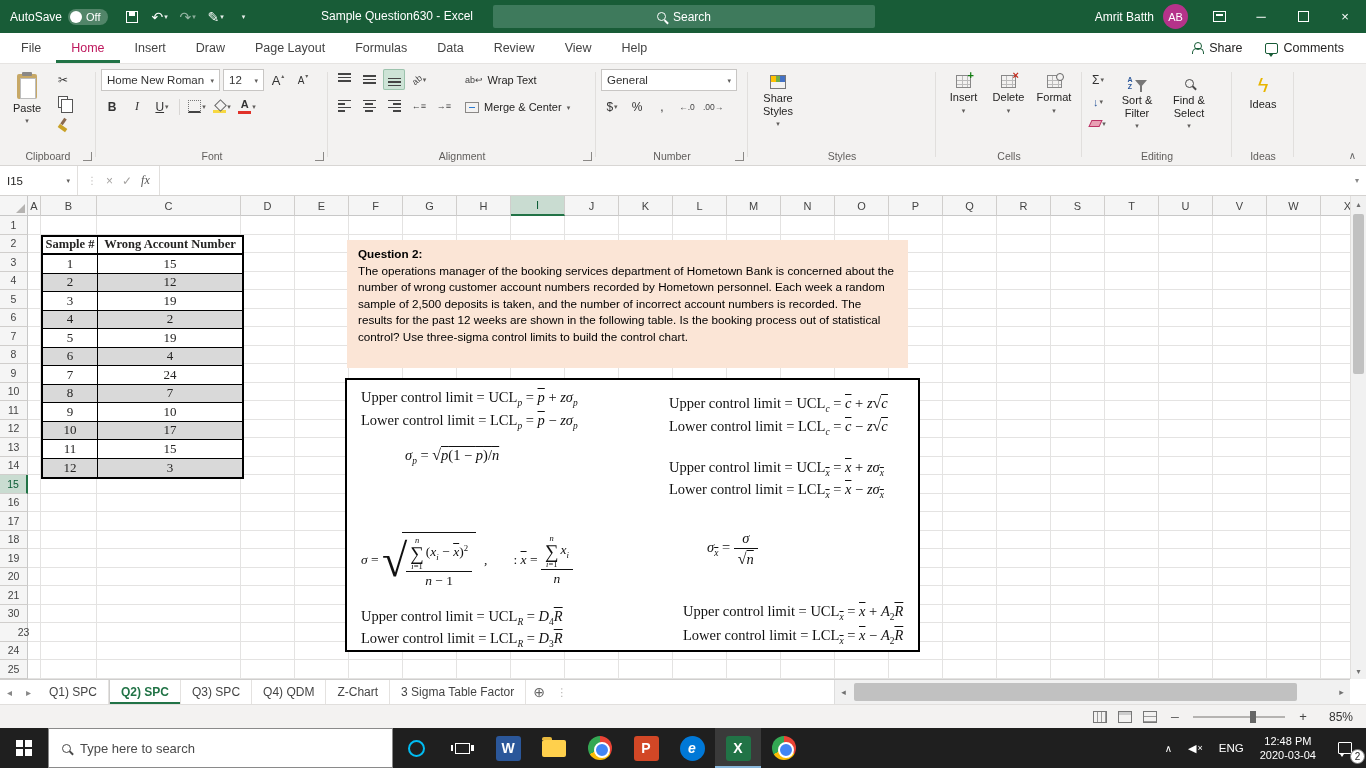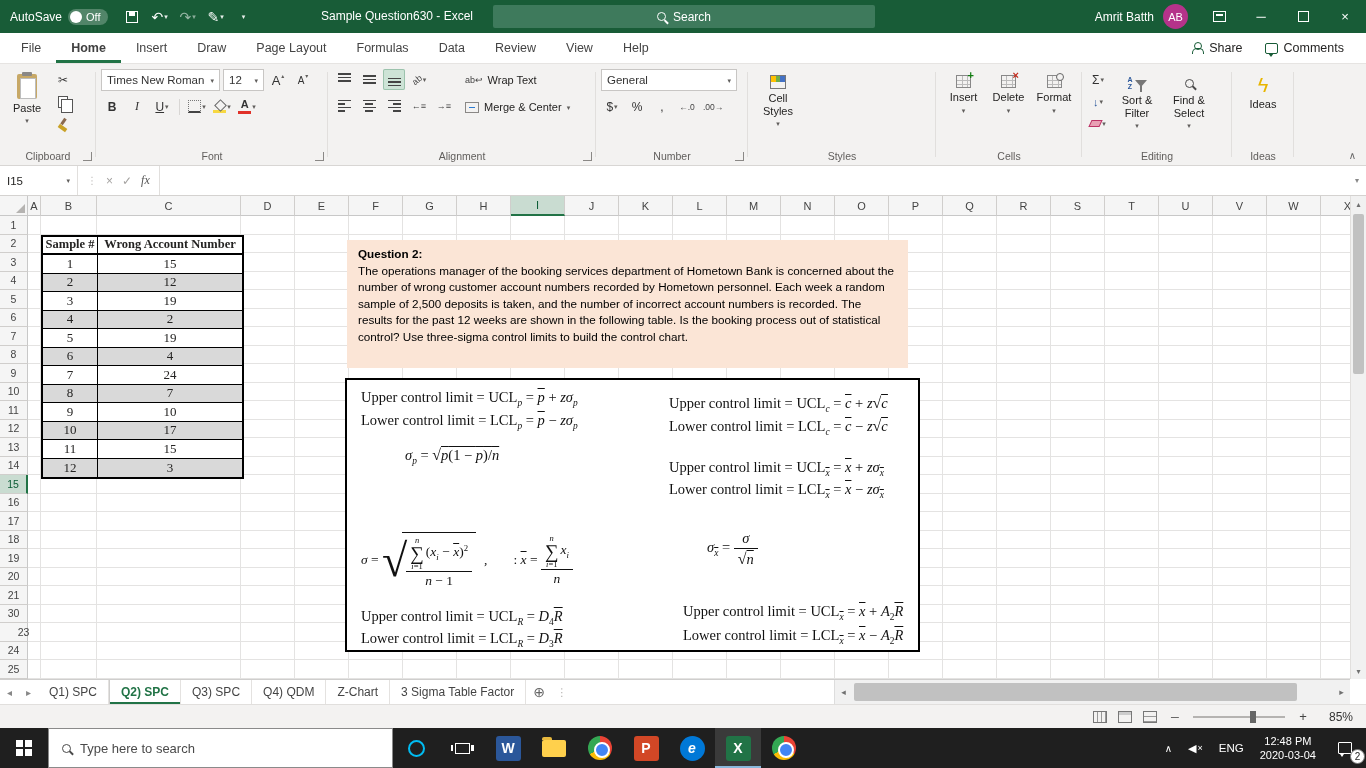--- a/index.html
+++ b/index.html
@@ -28,21 +28,21 @@
   .tb-user { display:flex; align-items:center; gap:9px; font-size:12px; margin-right:10px; }
   .avatar { width:25px; height:25px; border-radius:50%; background:#B5338A; color:#fff; font-size:11px; display:flex; align-items:center; justify-content:center; }
   .winbtn { width:42px; height:33px; display:flex; align-items:center; justify-content:center; font-size:13px; color:#fff; }
   .ic-ribopts { width:13px; height:11px; border:1.5px solid #fff; position:relative; }
   .ic-ribopts::after { content:""; position:absolute; left:2px; right:2px; top:2px; height:2px; background:#fff; }
   .ic-maxi { width:11px; height:11px; border:1.5px solid #fff; }
 
   
   .tabrow { position:absolute; top:33px; left:0; width:1366px; height:31px; background:#fff; display:flex; align-items:stretch; padding-left:6px; border-bottom:1px solid #E6E4E2; }
   .rtab { padding:0 15px; display:flex; align-items:center; font-size:12.5px; color:#444; }
-  .rtab.active { color:#404040; font-weight:700; box-shadow:inset 0 -3px 0 #217346; }
+  .rtab.active { color:#be185d; font-weight:400; box-shadow:inset 0 -3px 0 #217346; }
   .tabrow-right { margin-left:auto; display:flex; align-items:center; gap:2px; padding-right:12px; }
   .tr-btn { display:flex; align-items:center; gap:6px; padding:4px 10px; font-size:12.5px; color:#252423; }
   .ic-share { width:12px; height:12px; position:relative; }
   .ic-share::before { content:""; position:absolute; left:3px; top:0; width:6px; height:6px; border:1.5px solid #185C37; border-radius:50%; }
   .ic-share::after { content:""; position:absolute; left:1px; bottom:0; width:10px; height:5px; border:1.5px solid #185C37; border-bottom:none; border-radius:5px 5px 0 0; }
   .ic-comment { width:13px; height:11px; border:1.5px solid #185C37; border-radius:2px; position:relative; }
   .ic-comment::after { content:""; position:absolute; left:2px; bottom:-4px; width:0; height:0; border-left:3px solid transparent; border-right:3px solid transparent; border-top:4px solid #185C37; }
 
   
   .ribbon { position:absolute; top:64px; left:0; width:1366px; height:102px; background:#F3F2F1; border-bottom:1px solid #D8D6D4; display:flex; }
@@ -328,21 +328,21 @@
           </button>
       </div>
     </div>
     <span class="glabel">Clipboard</span>
     <span class="glauncher"></span>
   </div>
 
   <div class="rgroup" style="width:232px">
     <div class="frow">
       <div class="combo" style="width:119px">
-          <span>Times New Roman</span>
+          <span>Home New Roman</span>
           <span class="chev">▾</span>
         </div>
       <div class="combo" style="width:41px">
           <span>12</span>
           <span class="chev">▾</span>
         </div>
       <button class="mini">
           <span class="bigA">A</span>
           <span class="tinych">▴</span>
         </button>
@@ -482,21 +482,21 @@
       <button class="mini dec">←.0</button>
       <button class="mini dec">.00→</button>
     </div>
     <span class="glabel">Number</span>
     <span class="glauncher"></span>
   </div>
 
   <div class="rgroup" style="width:188px;display:flex">
     <button class="bigbtn2" style="width:50px">
       <span class="ic-cs"></span>
-      <span>Cell Styles</span>
+      <span>Share Styles</span>
       <span class="chev">▾</span>
     </button>
     <span class="glabel">Styles</span>
   </div>
 
   <div class="rgroup" style="width:146px;display:flex">
     <button class="bigbtn2" style="width:45px">
       <span class="ic-cells ins"></span>
       <span>Insert</span>
       <span class="chev">▾</span>

